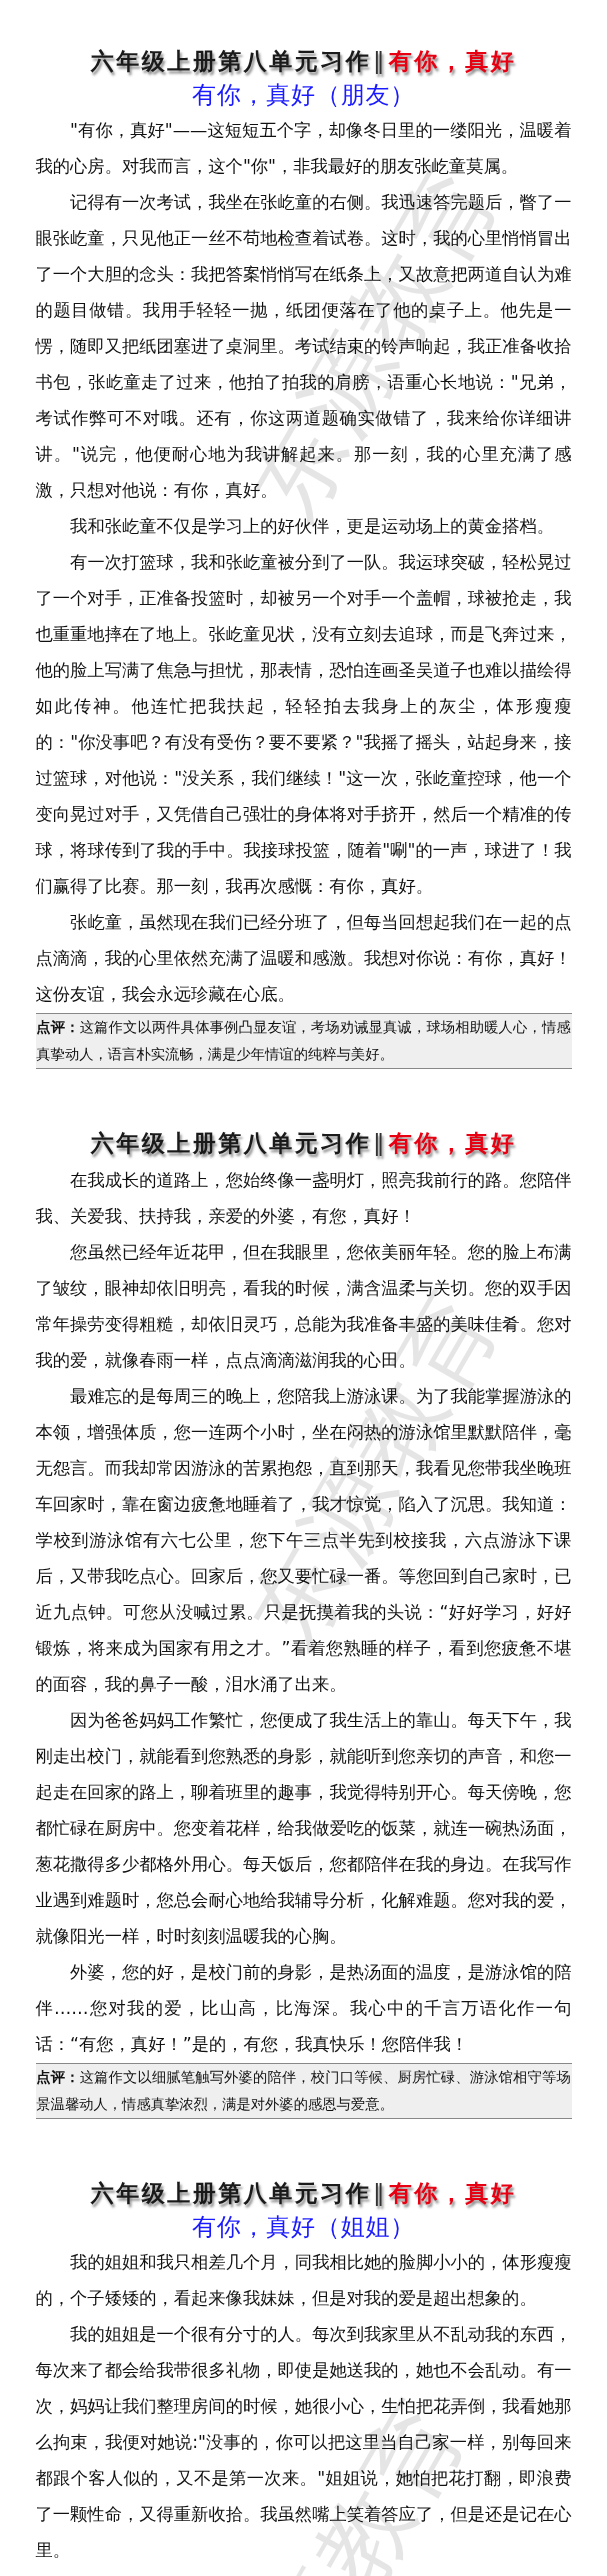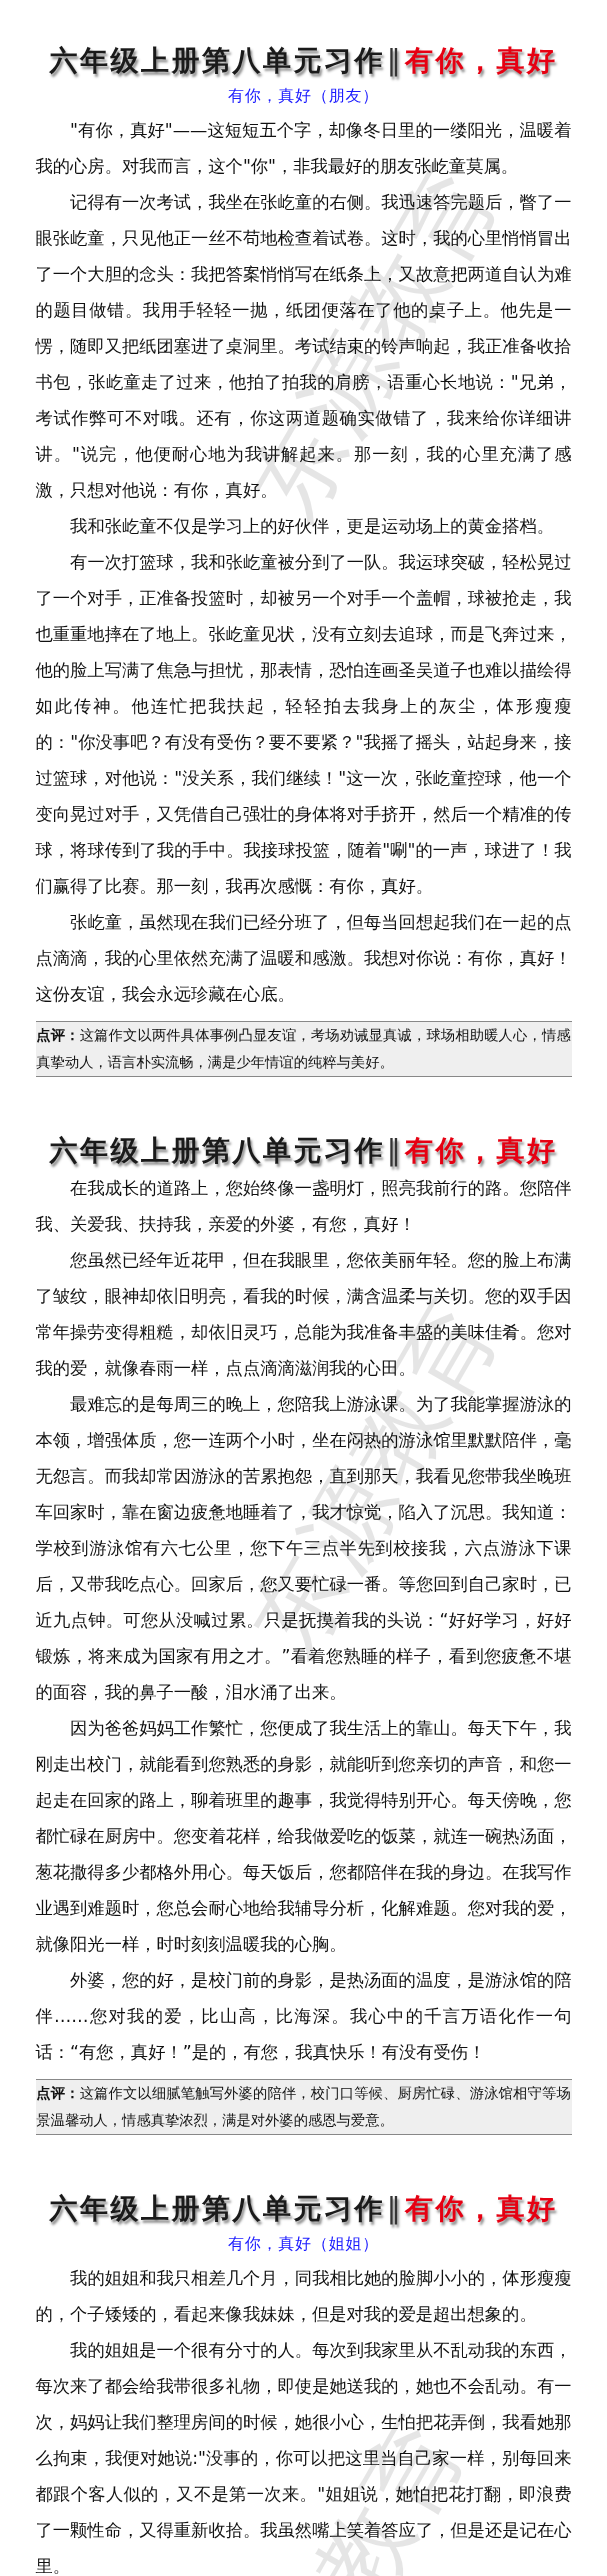--- a/index.html
+++ b/index.html
@@ -2,53 +2,53 @@
 <html style="font-size:13.5px"><head>
   <meta charset="utf-8">
   <style>
     html, body { margin: 0; padding: 0; background: #ffffff; }
     body { width: 607px; min-height: 2576px; position: relative; overflow: hidden; }
     .page { width: 607px; }
     .section { width: 536px; margin: 0 auto; position: relative; }
     .section-title {
       text-align: center;
       font-family: "DejaVu Sans", "Liberation Sans", sans-serif;
-      font-size: 28px;
+      font-size: 23px;
       font-weight: bold;
       color: #1a1a1a;
       letter-spacing: 2.5px;
       text-shadow: 1.7px 2.5px 2.5px rgba(0,0,0,0.45);
       white-space: nowrap;
       line-height: 34px;
       height: 34px;
     }
     .section-title .sep { color: #333; font-weight: normal; margin: 0 1.7px; }
     .section-title .accent { color: #e60012; }
     .subtitle {
       text-align: center;
       font-family: "DejaVu Sans", "Liberation Sans", sans-serif;
-      font-size: 16px;
+      font-size: 24px;
       color: #1a1aff;
       line-height: 29px;
       height: 29px;
       margin-top: 3.4px;
       letter-spacing: 0.8px;
     }
     .body-text p {
       margin: 0;
       font-family: "DejaVu Sans", "Liberation Sans", sans-serif;
       font-size: 17.3px;
       line-height: 36px;
       color: #111;
       text-indent: 2em;
       text-align: justify;
       text-justify: inter-character;
     }
     .comment {
-      margin-top: 9px;
+      margin-top: 1px;
       background: #efefef;
       border-top: 1.7px solid #888;
       border-bottom: 1.7px solid #888;
       font-family: "DejaVu Serif", "Liberation Serif", serif;
       font-size: 14.3px;
       line-height: 27px;
       color: #111;
       padding: 0 0.8px;
       text-align: justify;
       text-justify: inter-character;
@@ -94,21 +94,21 @@
 
   <section class="section" id="s2">
     <div class="section-title">
       <span>六年级上册第八单元习作</span><span class="sep">‖</span><span class="accent">有你，真好</span>
     </div>
     <div class="body-text">
       <p>在我成长的道路上，您始终像一盏明灯，照亮我前行的路。您陪伴我、关爱我、扶持我，亲爱的外婆，有您，真好！</p>
       <p>您虽然已经年近花甲，但在我眼里，您依美丽年轻。您的脸上布满了皱纹，眼神却依旧明亮，看我的时候，满含温柔与关切。您的双手因常年操劳变得粗糙，却依旧灵巧，总能为我准备丰盛的美味佳肴。您对我的爱，就像春雨一样，点点滴滴滋润我的心田。</p>
       <p>最难忘的是每周三的晚上，您陪我上游泳课。为了我能掌握游泳的本领，增强体质，您一连两个小时，坐在闷热的游泳馆里默默陪伴，毫无怨言。而我却常因游泳的苦累抱怨，直到那天，我看见您带我坐晚班车回家时，靠在窗边疲惫地睡着了，我才惊觉，陷入了沉思。我知道：学校到游泳馆有六七公里，您下午三点半先到校接我，六点游泳下课后，又带我吃点心。回家后，您又要忙碌一番。等您回到自己家时，已近九点钟。可您从没喊过累。只是抚摸着我的头说：“好好学习，好好锻炼，将来成为国家有用之才。”看着您熟睡的样子，看到您疲惫不堪的面容，我的鼻子一酸，泪水涌了出来。</p>
       <p>因为爸爸妈妈工作繁忙，您便成了我生活上的靠山。每天下午，我刚走出校门，就能看到您熟悉的身影，就能听到您亲切的声音，和您一起走在回家的路上，聊着班里的趣事，我觉得特别开心。每天傍晚，您都忙碌在厨房中。您变着花样，给我做爱吃的饭菜，就连一碗热汤面，葱花撒得多少都格外用心。每天饭后，您都陪伴在我的身边。在我写作业遇到难题时，您总会耐心地给我辅导分析，化解难题。您对我的爱，就像阳光一样，时时刻刻温暖我的心胸。</p>
-      <p>外婆，您的好，是校门前的身影，是热汤面的温度，是游泳馆的陪伴……您对我的爱，比山高，比海深。我心中的千言万语化作一句话：“有您，真好！”是的，有您，我真快乐！有没有受伤！</p>
+      <p>外婆，您的好，是校门前的身影，是热汤面的温度，是游泳馆的陪伴……您对我的爱，比山高，比海深。我心中的千言万语化作一句话：“有您，真好！”是的，有您，我真快乐！您陪伴我！</p>
     </div>
     <div class="comment">
       <span class="label">点评：</span><span>这篇作文以细腻笔触写外婆的陪伴，校门口等候、厨房忙碌、游泳馆相守等场景温馨动人，情感真挚浓烈，满是对外婆的感恩与爱意。</span>
     </div>
     <div class="watermark" style="left:143px; top:337px;">东源教育</div>
   </section>
 
   <section class="section" id="s3">
     <div class="section-title">
       <span>六年级上册第八单元习作</span><span class="sep">‖</span><span class="accent">有你，真好</span>

